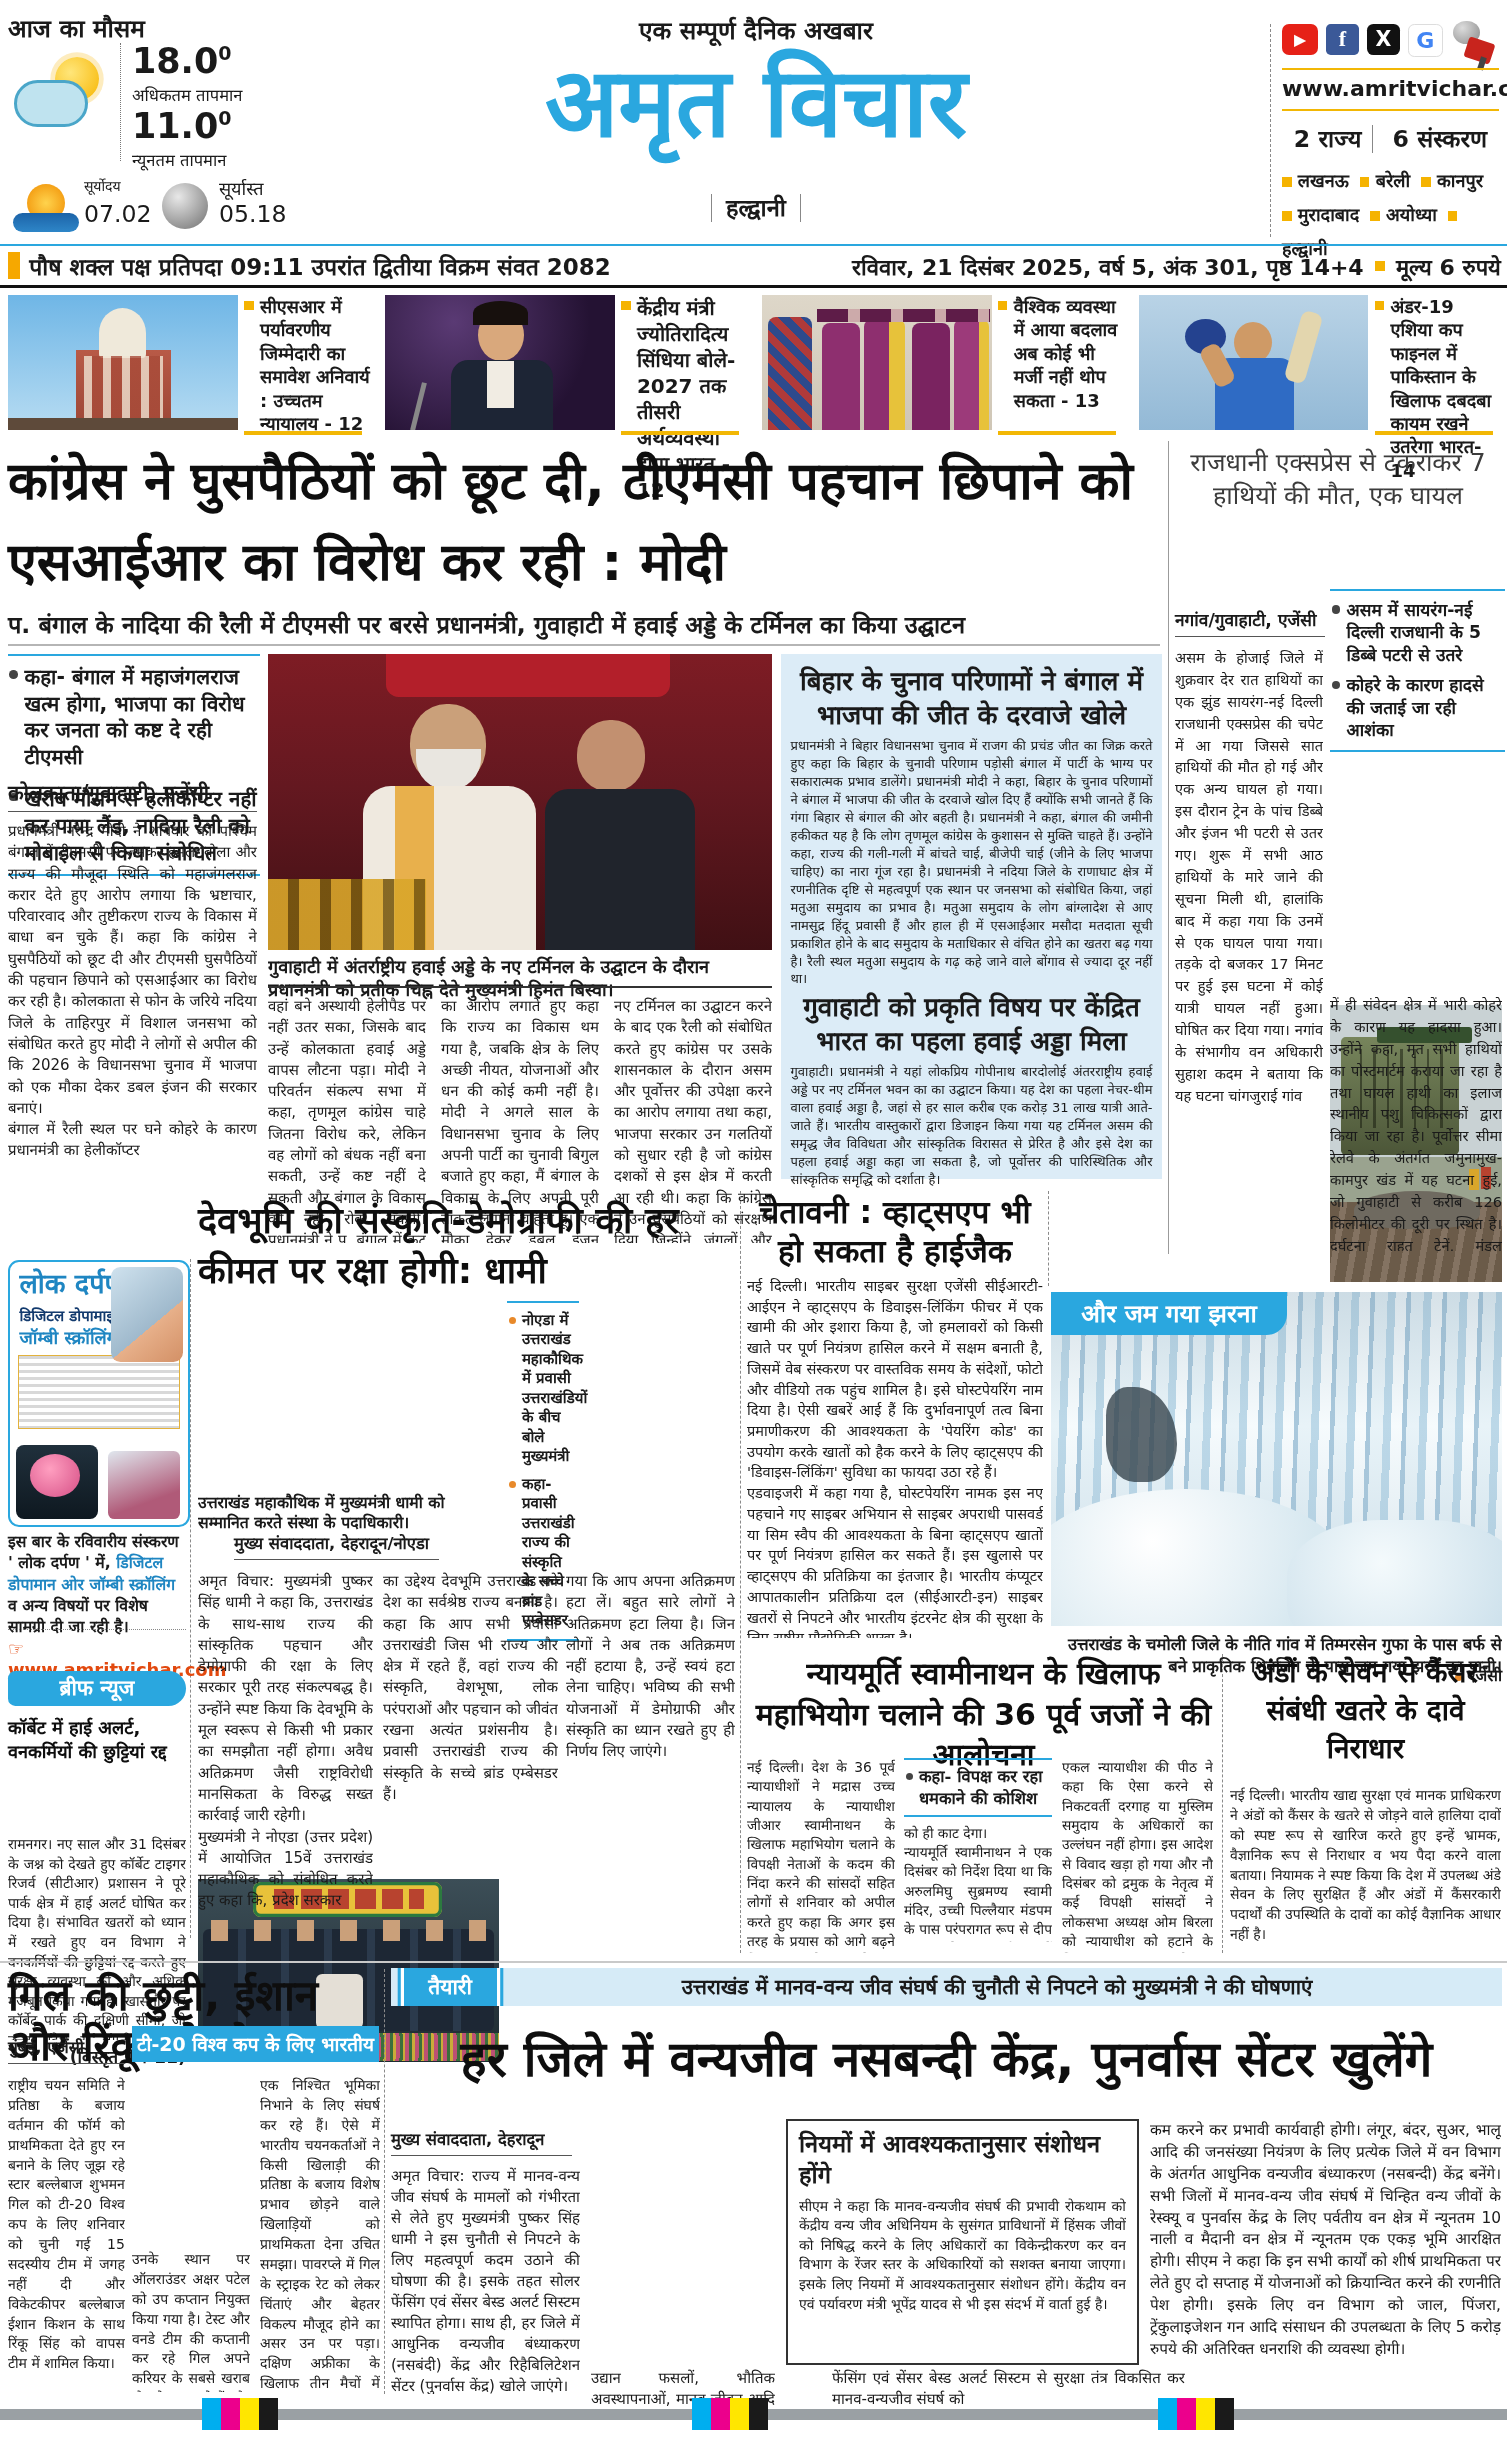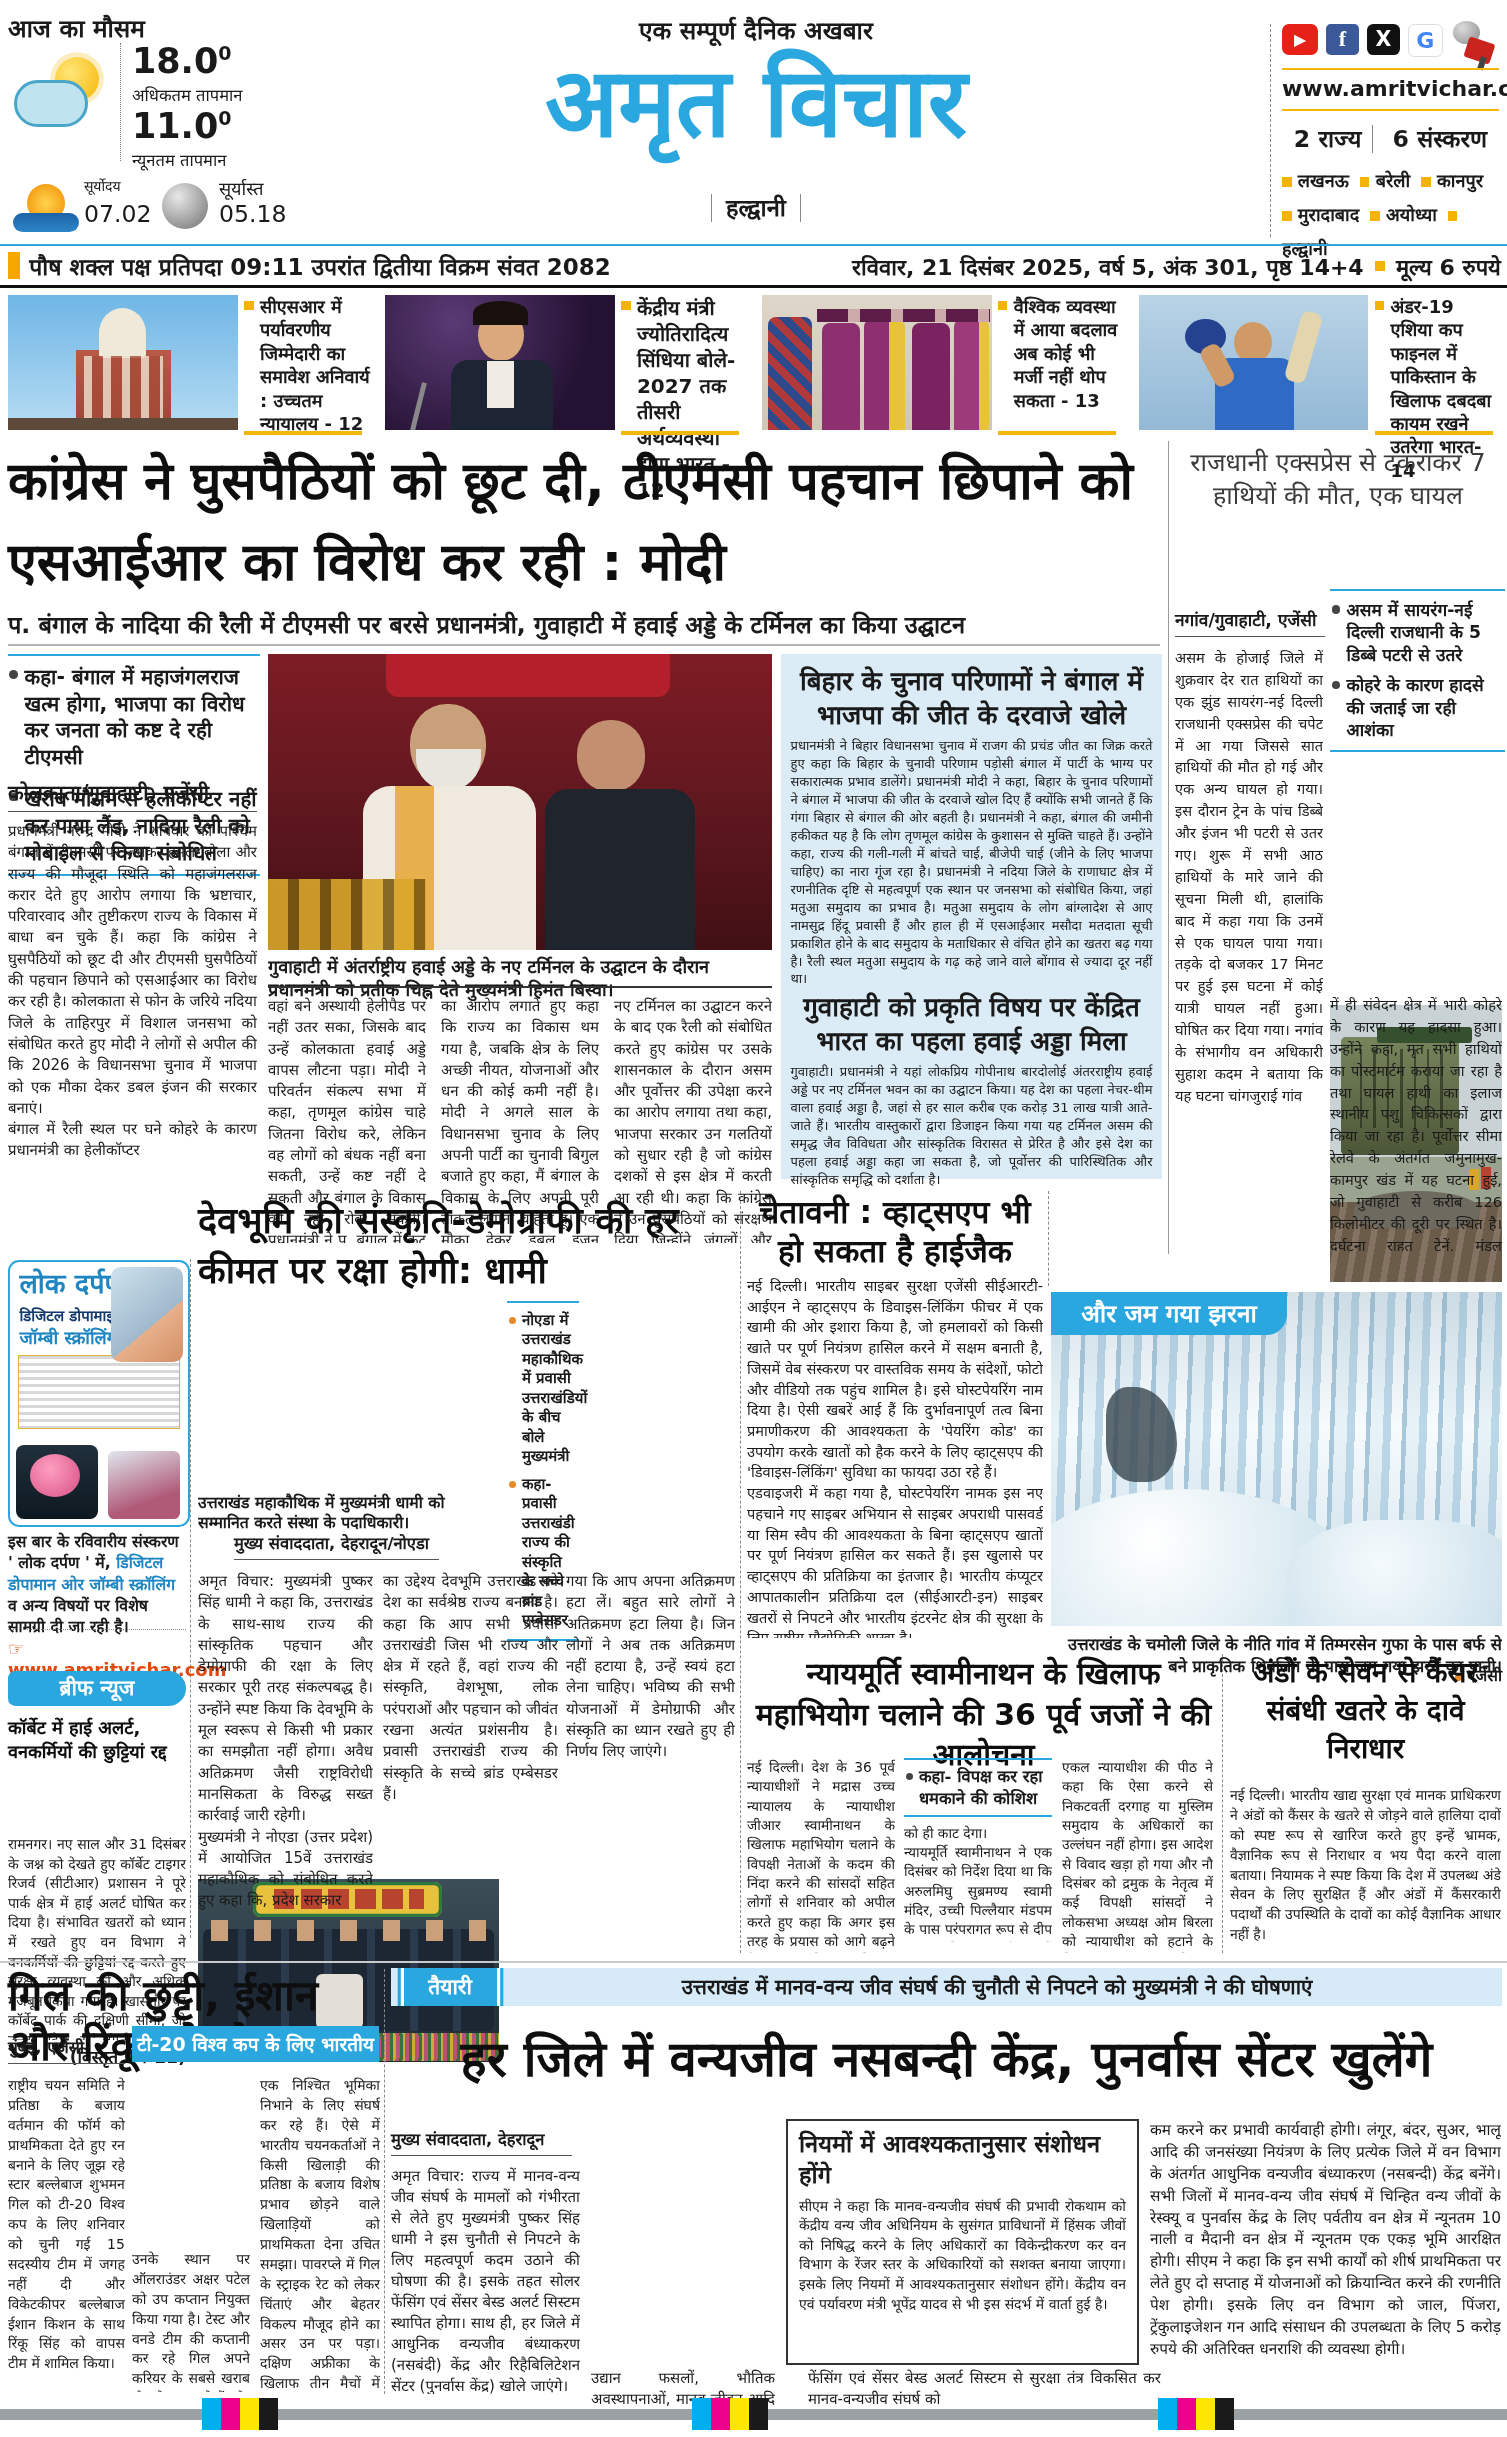--- a/index.html
+++ b/index.html
@@ -345,21 +345,21 @@
   <div class="abs ctr hl" style="left:391px;top:2013px;width:1111px;font-size:49px;line-height:1.9;">हर जिले में वन्यजीव नसबन्दी केंद्र, पुनर्वास सेंटर खुलेंगे</div>
   <div class="abs dl" style="left:391px;top:2127px;width:181px;font-size:16.5px;">मुख्य संवाददाता, देहरादून</div>
   <div class="abs jt pre" style="left:391px;top:2166px;width:189px;height:228px;font-size:15px;line-height:1.4;">अमृत विचार: राज्य में मानव-वन्य जीव संघर्ष के मामलों को गंभीरता से लेते हुए मुख्यमंत्री पुष्कर सिंह धामी ने इस चुनौती से निपटने के लिए महत्वपूर्ण कदम उठाने की घोषणा की है। इसके तहत सोलर फेंसिंग एवं सेंसर बेस्ड अलर्ट सिस्टम स्थापित होगा। साथ ही, हर जिले में आधुनिक वन्यजीव बंध्याकरण (नसबंदी) केंद्र और रिहैबिलिटेशन सेंटर (पुनर्वास केंद्र) खोले जाएंगे।
 मुख्यमंत्री ने मीडिया से बातचीत में कहा कि, राज्य में मानव-वन्य जीव संघर्ष के कई मामले सामने आ रहे हैं। जहां हाथी, नील गाय, भालू, गुलदार व बंदर आदि द्वारा कृषि एवं</div>
 
   <div class="abs jt" style="left:591px;top:2368px;width:184px;height:47px;font-size:15px;">उद्यान फसलों, भौतिक अवस्थापनाओं, मानव जीवन आदि की क्षति की जाती है, वहां सोलर</div>
   <div class="abs" style="left:786px;top:2119px;width:353px;height:246px;border:2.4px solid #333;padding:7.9px 11px;box-sizing:border-box;overflow:hidden;">
     <div class="b" style="font-size:23.6px;line-height:1.3;margin-bottom:6.3px;">नियमों में आवश्यकतानुसार संशोधन होंगे</div>
     <div class="jt" style="font-size:14px;line-height:1.4;height:170px;">सीएम ने कहा कि मानव-वन्यजीव संघर्ष की प्रभावी रोकथाम को केंद्रीय वन्य जीव अधिनियम के सुसंगत प्राविधानों में हिंसक जीवों को निषिद्ध करने के लिए अधिकारों का विकेन्द्रीकरण कर वन विभाग के रेंजर स्तर के अधिकारियों को सशक्त बनाया जाएगा। इसके लिए नियमों में आवश्यकतानुसार संशोधन होंगे। केंद्रीय वन एवं पर्यावरण मंत्री भूपेंद्र यादव से भी इस संदर्भ में वार्ता हुई है।</div>
   </div>
-  <div class="abs jt" style="left:808px;top:2368px;width:353px;height:47px;font-size:15px;">फेंसिंग एवं सेंसर बेस्ड अलर्ट सिस्टम से सुरक्षा तंत्र विकसित कर मानव-वन्यजीव संघर्ष को</div>
+  <div class="abs jt" style="left:832px;top:2368px;width:353px;height:47px;font-size:15px;">फेंसिंग एवं सेंसर बेस्ड अलर्ट सिस्टम से सुरक्षा तंत्र विकसित कर मानव-वन्यजीव संघर्ष को</div>
   <div class="abs jt" style="left:1150px;top:2120px;width:351px;height:296px;font-size:15.4px;line-height:1.42;">कम करने कर प्रभावी कार्यवाही होगी। लंगूर, बंदर, सुअर, भालू आदि की जनसंख्या नियंत्रण के लिए प्रत्येक जिले में वन विभाग के अंतर्गत आधुनिक वन्यजीव बंध्याकरण (नसबन्दी) केंद्र बनेंगे। सभी जिलों में मानव-वन्य जीव संघर्ष में चिन्हित वन्य जीवों के रेस्क्यू व पुनर्वास केंद्र के लिए पर्वतीय वन क्षेत्र में न्यूनतम 10 नाली व मैदानी वन क्षेत्र में न्यूनतम एक एकड़ भूमि आरक्षित होगी। सीएम ने कहा कि इन सभी कार्यों को शीर्ष प्राथमिकता पर लेते हुए दो सप्ताह में योजनाओं को क्रियान्वित करने की रणनीति पेश होगी। इसके लिए वन विभाग को जाल, पिंजरा, ट्रेंकुलाइजेशन गन आदि संसाधन की उपलब्धता के लिए 5 करोड़ रुपये की अतिरिक्त धनराशि की व्यवस्था होगी।</div>
 
   <div class="abs" style="left:0;top:2409px;width:1508px;height:11px;background:#9aa0a4;"></div>
   <div class="abs" style="left:202px;top:2398px;display:flex;">
     <div style="width:19px;height:31.5px;background:#00aeef;"></div>
     <div style="width:19px;height:31.5px;background:#ec008c;"></div>
     <div style="width:19px;height:31.5px;background:#ffe600;"></div>
     <div style="width:19px;height:31.5px;background:#1a1a1a;"></div>
   </div>
   <div class="abs" style="left:692px;top:2398px;display:flex;">

